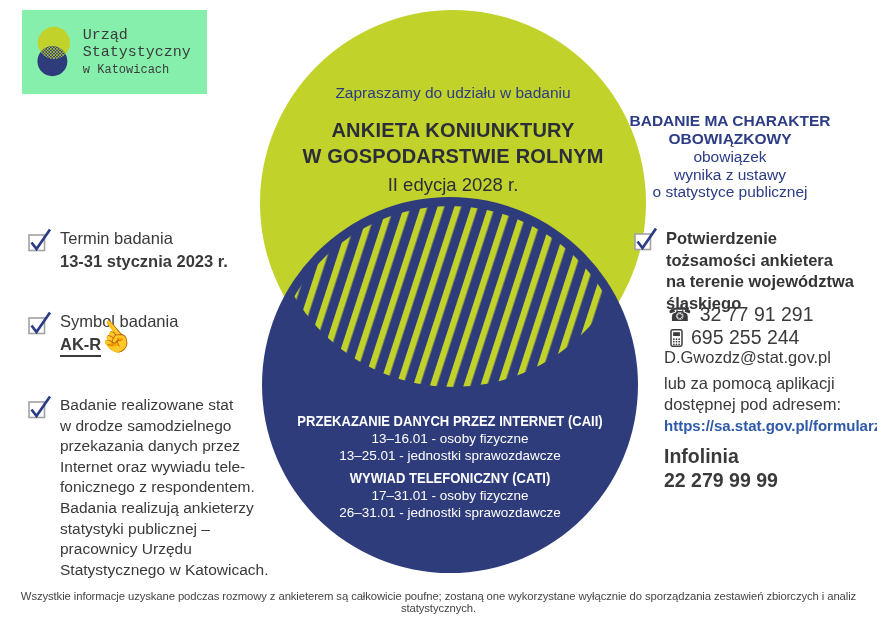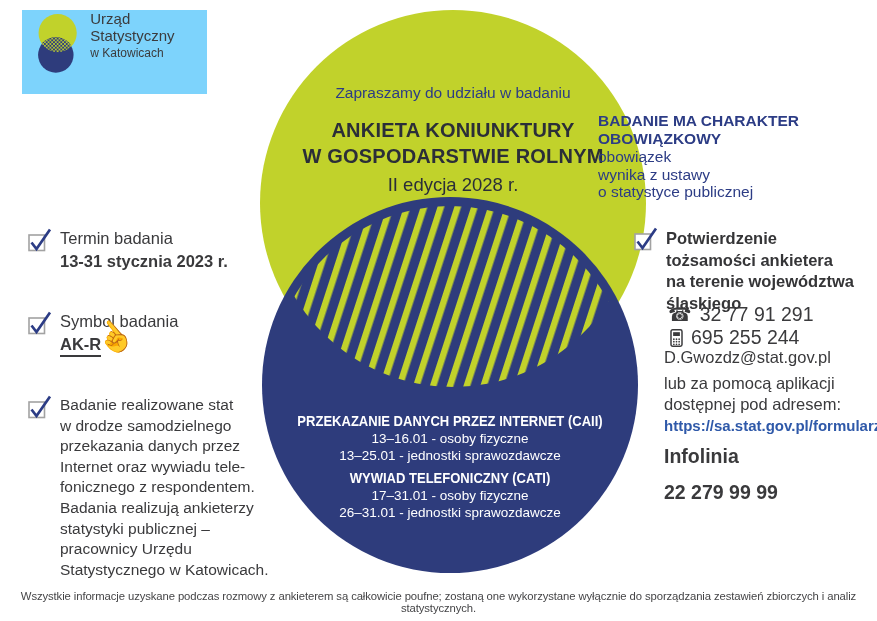--- a/index.html
+++ b/index.html
@@ -13,22 +13,22 @@
   }
   html,body{margin:0;padding:0;background:#e8e8e8;}
   .poster{
     position:relative;width:877px;height:621px;background:#ffffff;
     font-family:"Liberation Sans", sans-serif;overflow:hidden;color:var(--body-text);
   }
   .abs{position:absolute;}
   .nowrap{white-space:nowrap;}
 
   
-  .logo{position:absolute;left:22px;top:10px;width:185px;height:84px;background:#7dd3fc;
-        display:flex;align-items:flex-start;gap:9px;padding-left:12px;box-sizing:border-box;}
+  .logo{position:absolute;left:22px;top:10px;width:185px;height:84px;background:#86efac;
+        display:flex;align-items:center;gap:9px;padding-left:12px;box-sizing:border-box;font-family:Liberation Mono, monospace;}
   .logo-name1{font-size:15px;color:#3b3b3d;}
   .logo-name2{font-size:12px;color:#3b3b3d;margin-top:2px;}
 
   
   .gtext{position:absolute;left:263px;width:380px;text-align:center;white-space:nowrap;}
   .btext{position:absolute;left:260px;width:380px;text-align:center;white-space:nowrap;color:#ffffff;}
   .invite{top:84px;font-size:15.5px;color:var(--navy-text);}
   .title1{top:119px;font-size:20px;font-weight:bold;color:var(--title-dark);letter-spacing:.2px;}
   .title2{top:145px;font-size:20px;font-weight:bold;color:var(--title-dark);letter-spacing:.2px;}
   .edition{top:174px;font-size:18.5px;color:var(--title-dark);}
@@ -41,33 +41,33 @@
   .check-item{position:absolute;display:flex;gap:8px;}
   .ci-text{padding-top:3px;}
   .ci-label{font-size:16.5px;color:var(--body-text);}
   .ci-value{font-size:16.5px;font-weight:bold;color:var(--body-text);margin-top:4px;}
   .underlined{border-bottom:2px solid #3a3a3c;padding-bottom:1px;display:inline-block;}
   .para{font-size:15.5px;line-height:20.6px;color:var(--body-text);padding-top:2px;}
   .hand{position:absolute;left:96px;top:323px;font-size:30px;color:#9f9f9f;
         transform:rotate(-40deg);line-height:1;}
 
   
-  .mandatory{position:absolute;left:598px;top:112px;width:230px;text-align:left;color:var(--navy-text);}
+  .mandatory{position:absolute;left:615px;top:112px;width:230px;text-align:center;color:var(--navy-text);}
   .mand-bold{font-size:15.5px;font-weight:bold;line-height:18px;white-space:nowrap;}
   .mand-sub{font-size:15.5px;line-height:17.5px;white-space:nowrap;}
   .confirm-text{font-size:16.5px;font-weight:bold;line-height:21.5px;color:#353537;padding-top:3px;}
   .phone-row{position:absolute;display:flex;align-items:center;gap:8px;}
   .phone-num{font-size:19.5px;color:var(--body-text);white-space:nowrap;}
   .tel-glyph{font-size:19px;color:var(--body-text);line-height:1;}
   .email{position:absolute;left:664px;top:348px;font-size:16.5px;color:var(--body-text);white-space:nowrap;}
   .app-block{position:absolute;left:664px;top:373px;font-size:16.5px;line-height:20.5px;color:var(--body-text);white-space:nowrap;}
   .app-url{margin-top:2px;font-size:15px;font-weight:bold;color:var(--link-blue);white-space:nowrap;cursor:pointer;}
   .hotline{position:absolute;left:664px;top:445px;}
   .hot-label{font-size:19.5px;color:var(--body-text);font-weight:bold;}
-  .hot-num{font-size:19.5px;font-weight:bold;color:var(--body-text);margin-top:13px;}
+  .hot-num{font-size:19.5px;font-weight:bold;color:var(--body-text);margin-top:1px;}
 
   .footer{position:absolute;left:0;right:0;top:590px;text-align:center;
           font-size:11.3px;letter-spacing:-.1px;color:#454547;}
 </style>
 </head>
 <body>
 
 <div class="poster">
 
   <svg class="abs" style="left:0;top:0;" width="877" height="621" viewBox="0 0 877 621">

